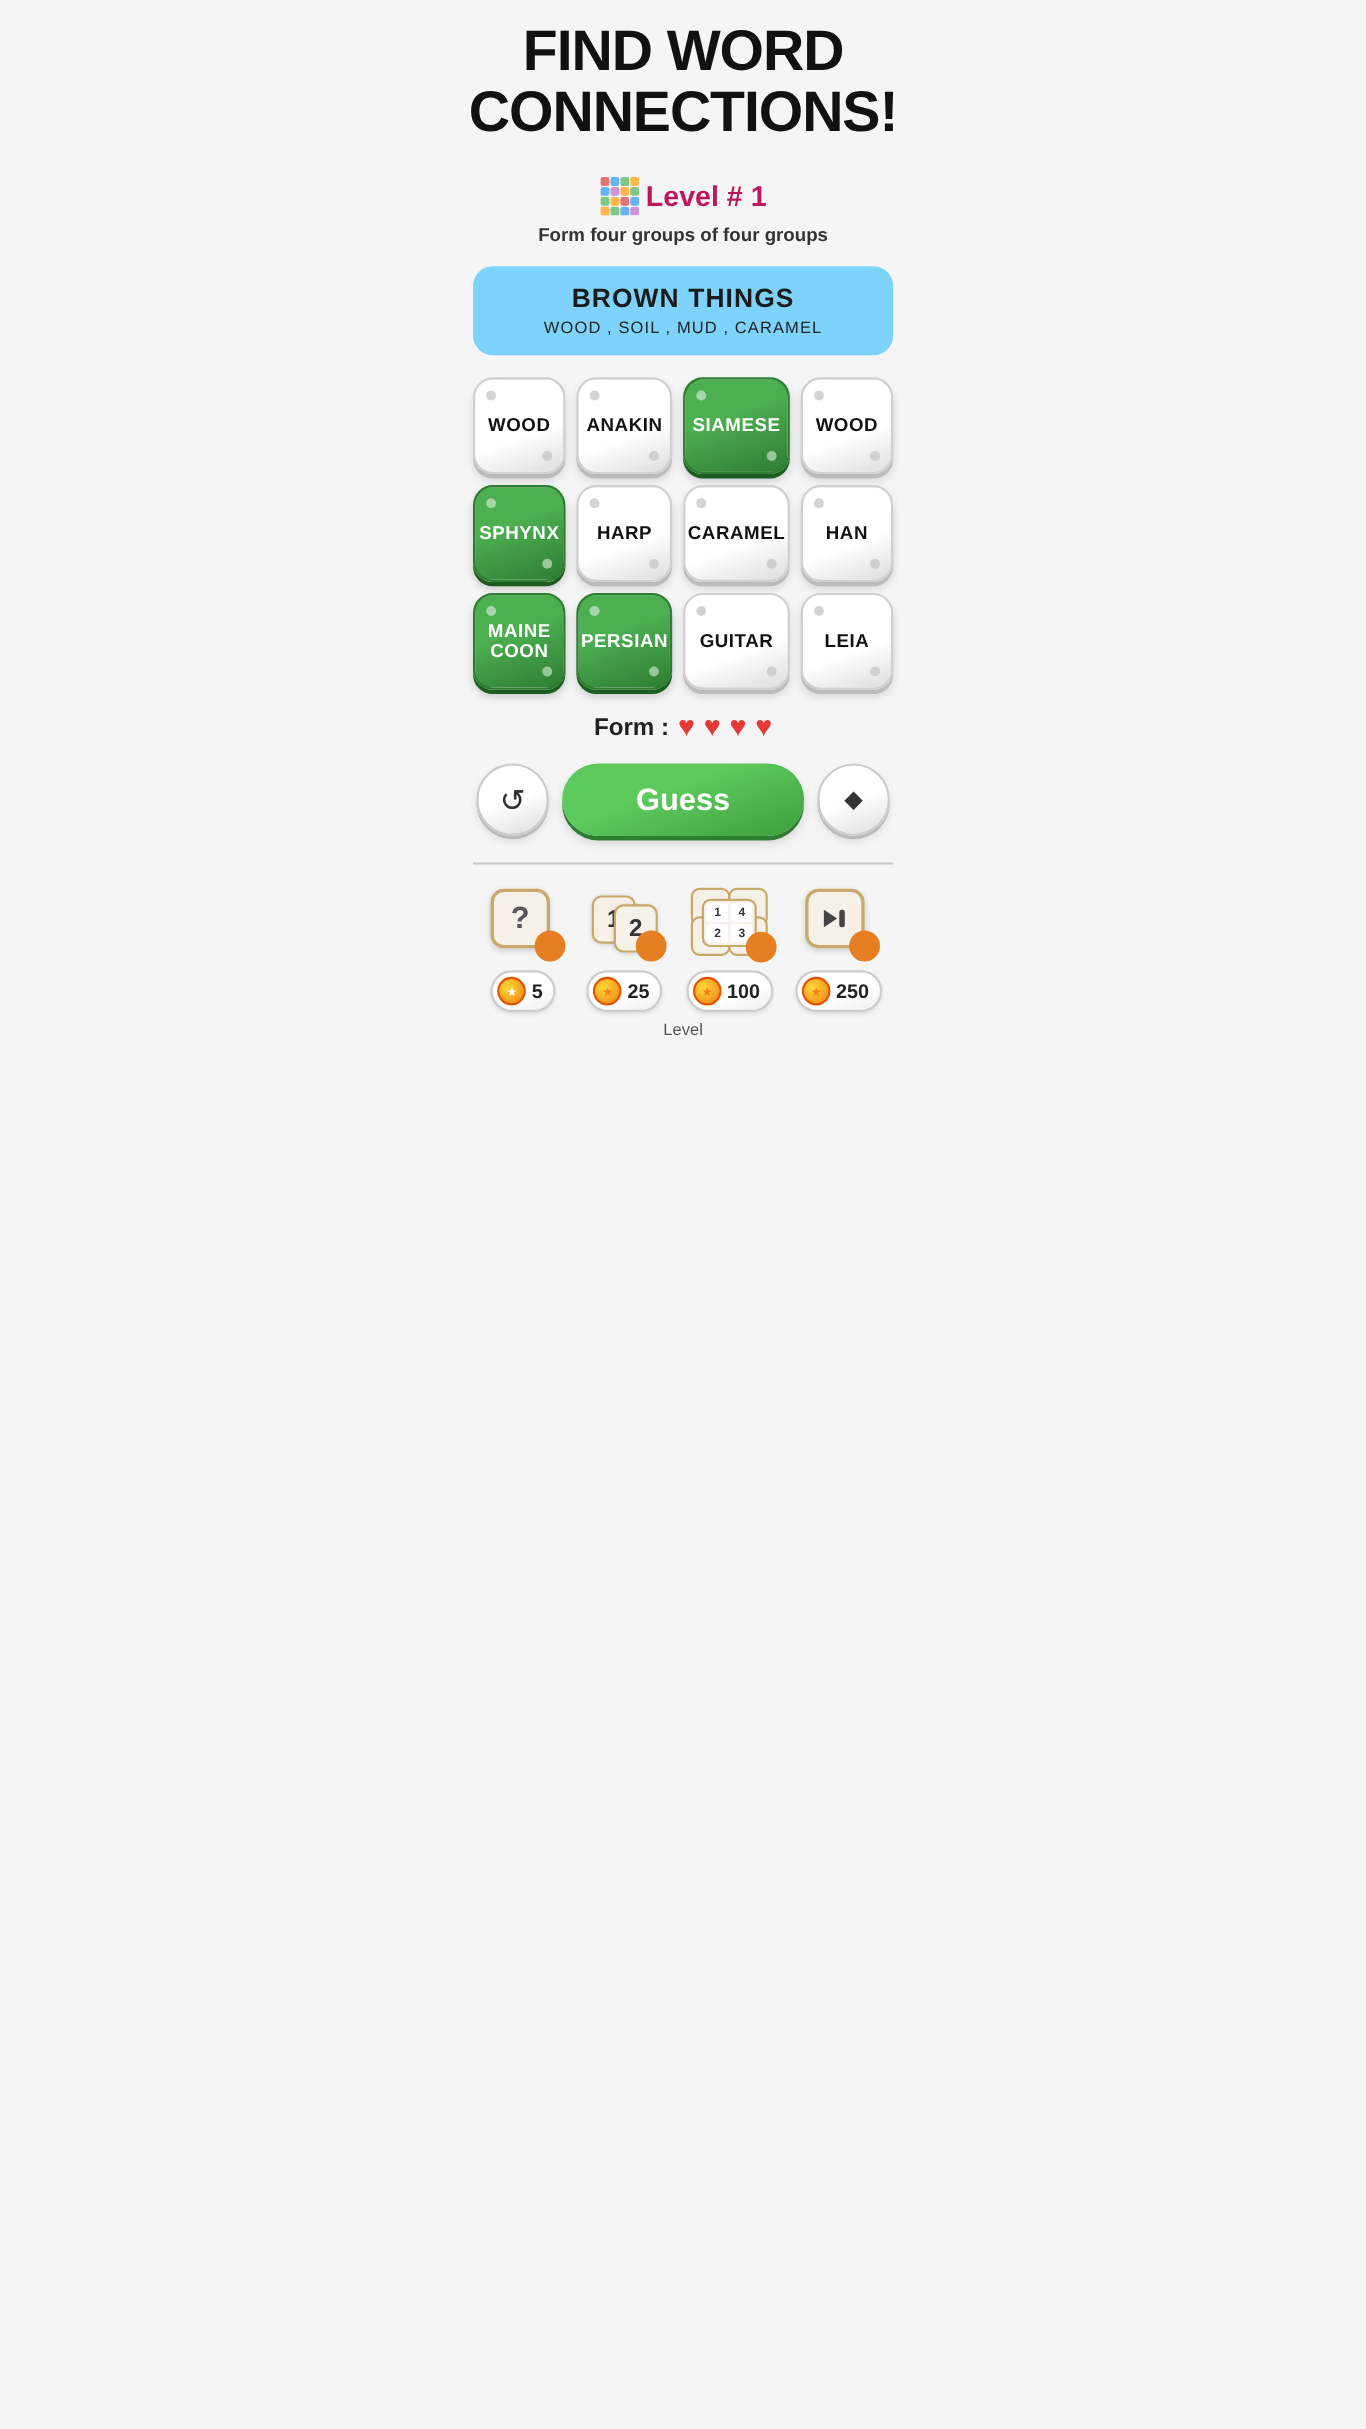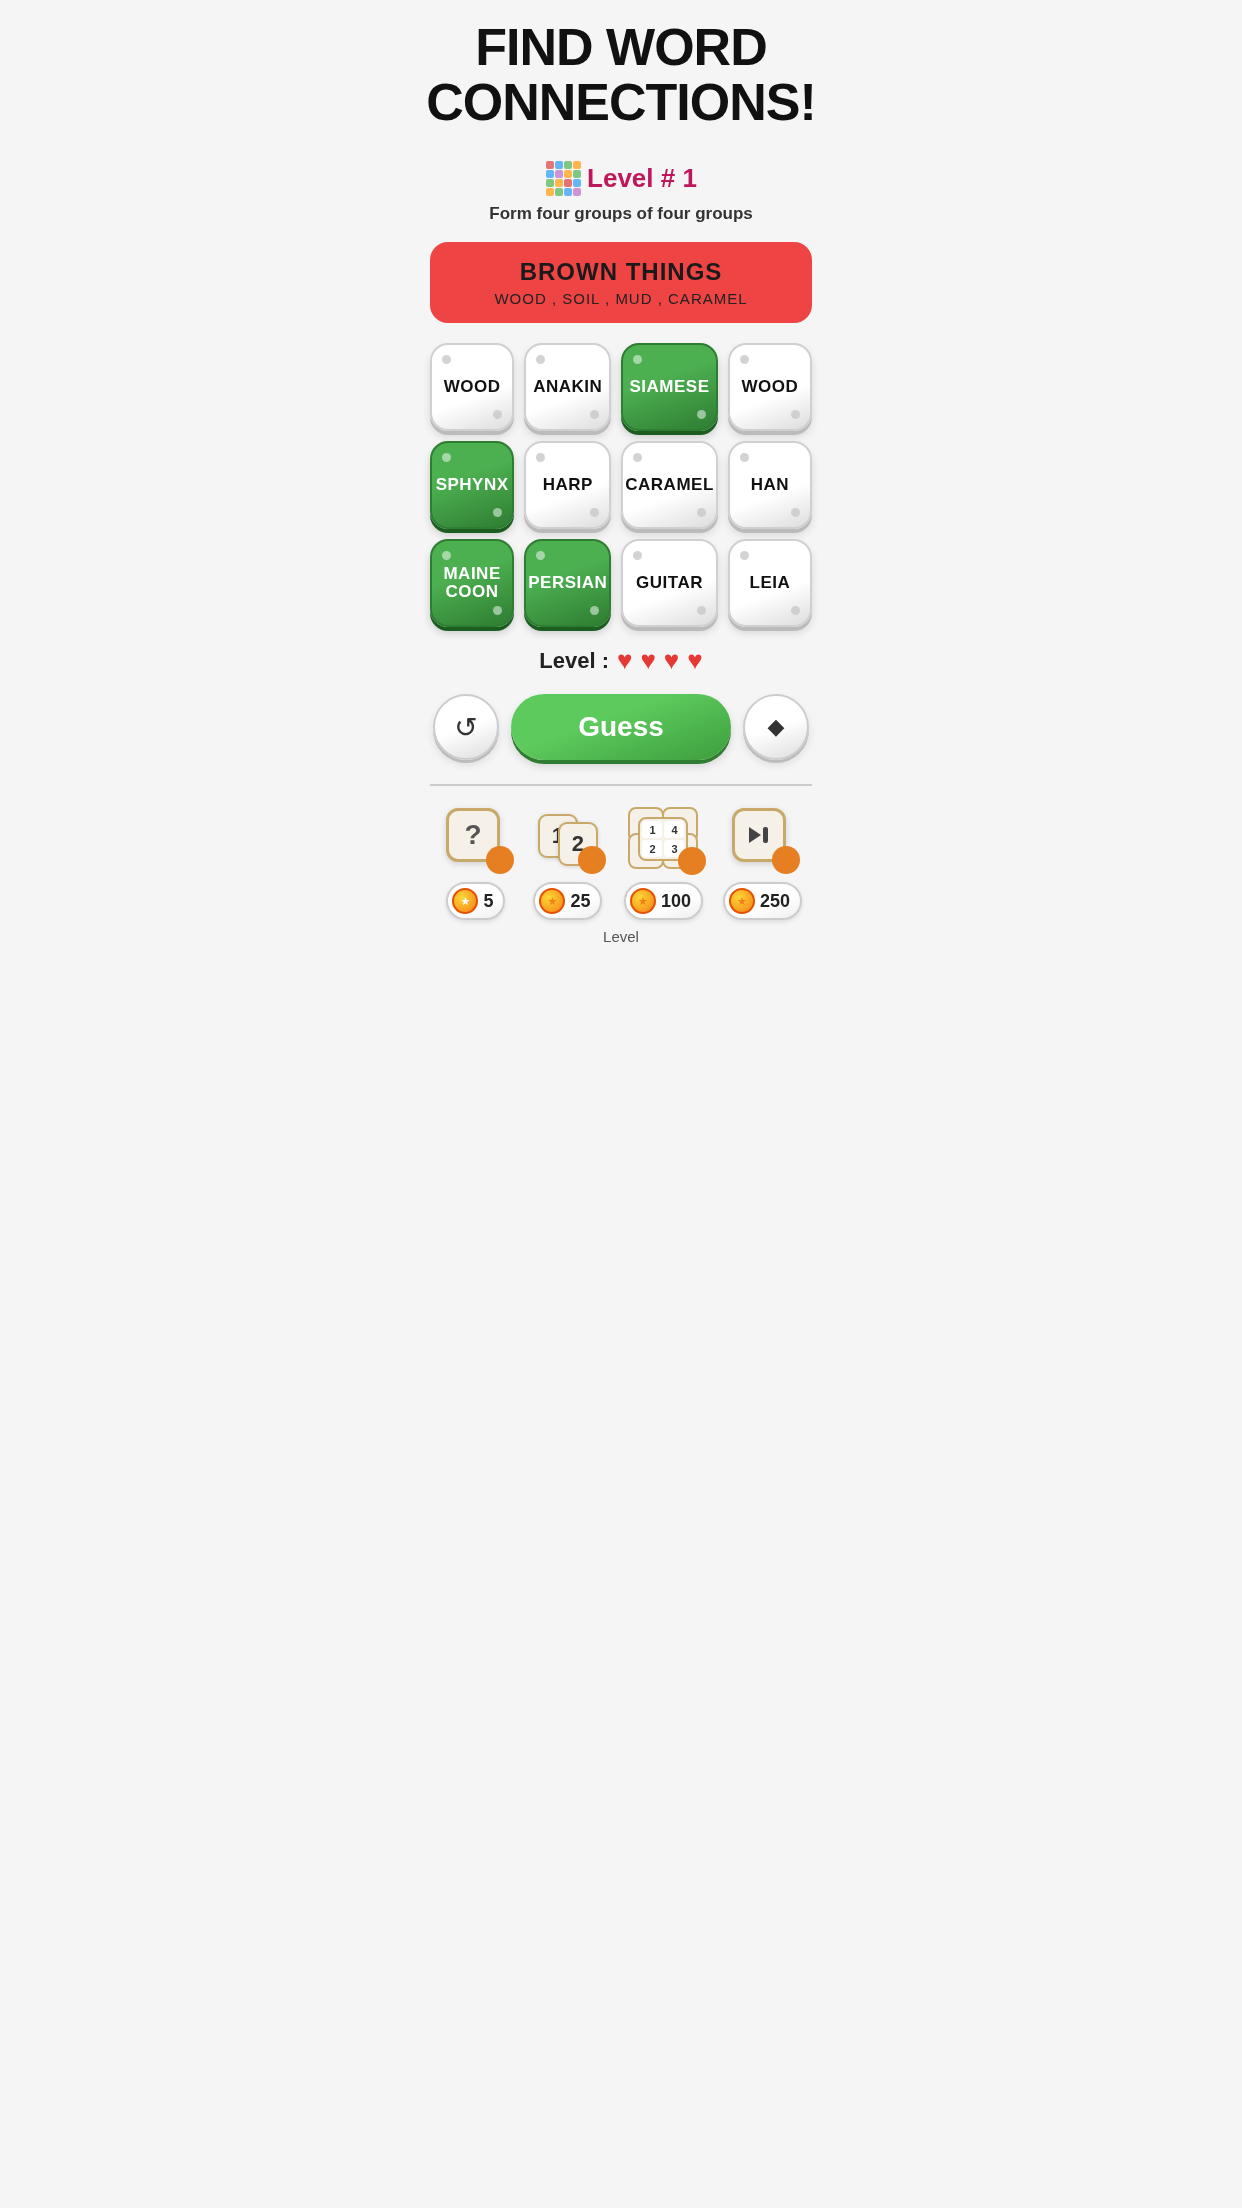--- a/index.html
+++ b/index.html
@@ -47,21 +47,21 @@
     .subtitle {
       font-size: 17px;
       font-weight: 600;
       color: #333;
       margin-bottom: 18px;
       font-family: Arial, sans-serif;
     }
 
     .found-group {
       width: 100%;
-      background: #ef4444;
+      background: #7dd3fc;
       border-radius: 18px;
       padding: 16px 20px;
       text-align: center;
       margin-bottom: 20px;
     }
 
     .found-group-title {
       font-size: 24px;
       font-weight: 900;
       color: #1a1a1a;
@@ -374,21 +374,21 @@
       <span class="dot dot-br"></span>
     </div>
     <div class="word-tile normal">
       <span class="dot dot-tl"></span>
       <span class="tile-text">LEIA</span>
       <span class="dot dot-br"></span>
     </div>
   </div>
 
   <div class="lives-row">
-    <span>Level :</span>
+    <span>Form :</span>
     <span class="heart">♥</span>
     <span class="heart">♥</span>
     <span class="heart">♥</span>
     <span class="heart">♥</span>
   </div>
 
   <div class="controls-row">
     <button class="ctrl-btn">
       <span style="font-size:28px;">↺</span>
     </button>

